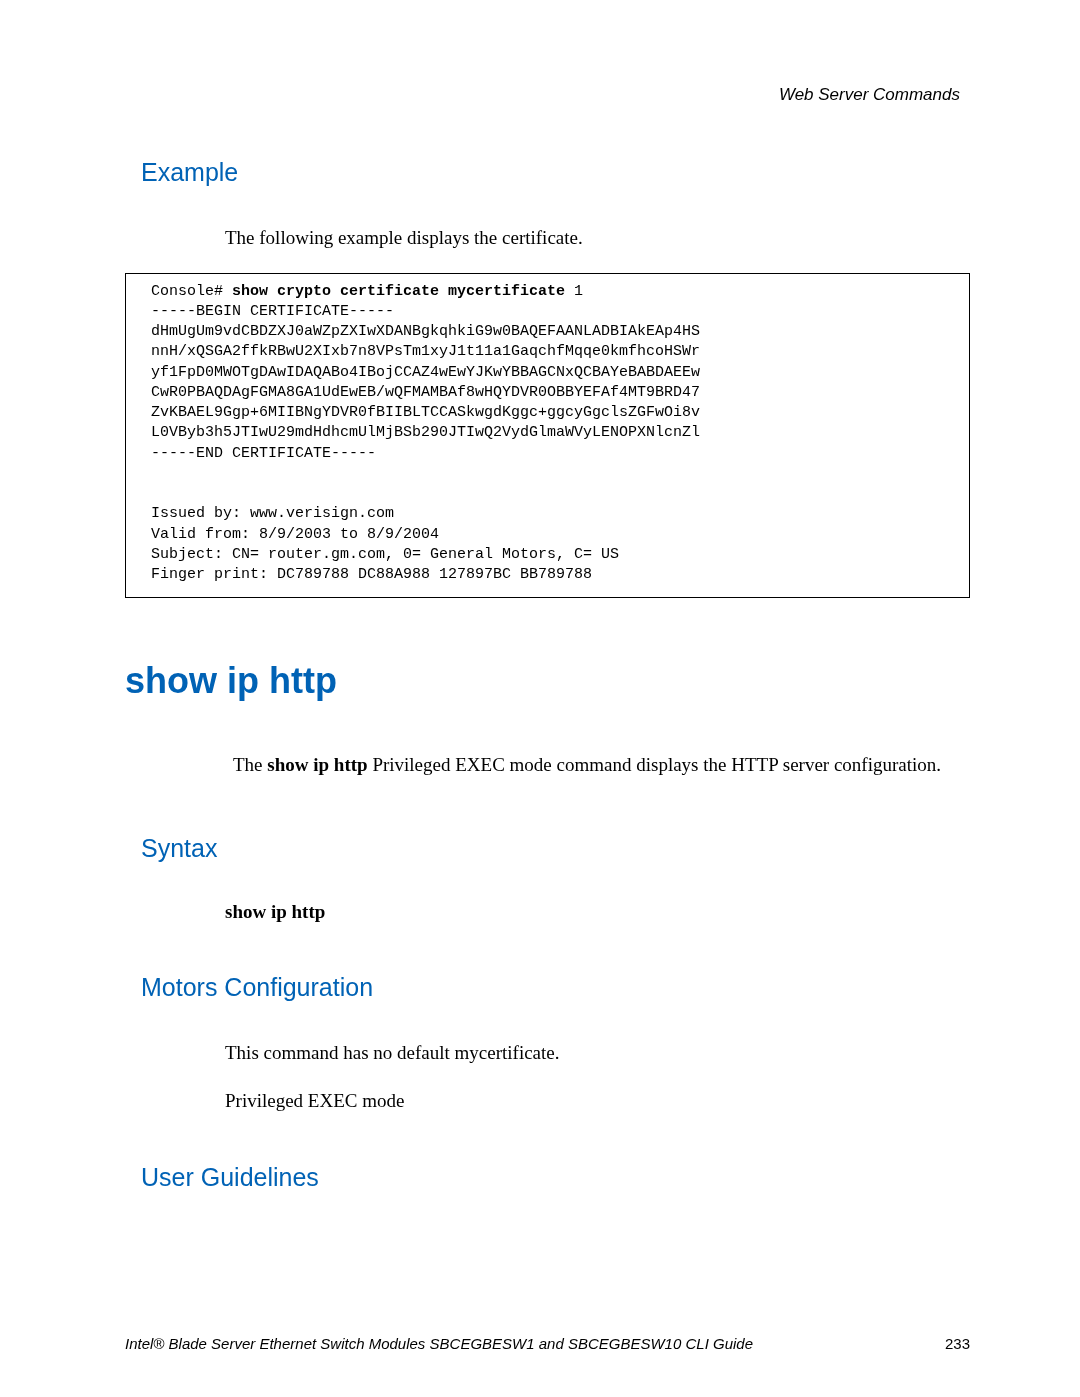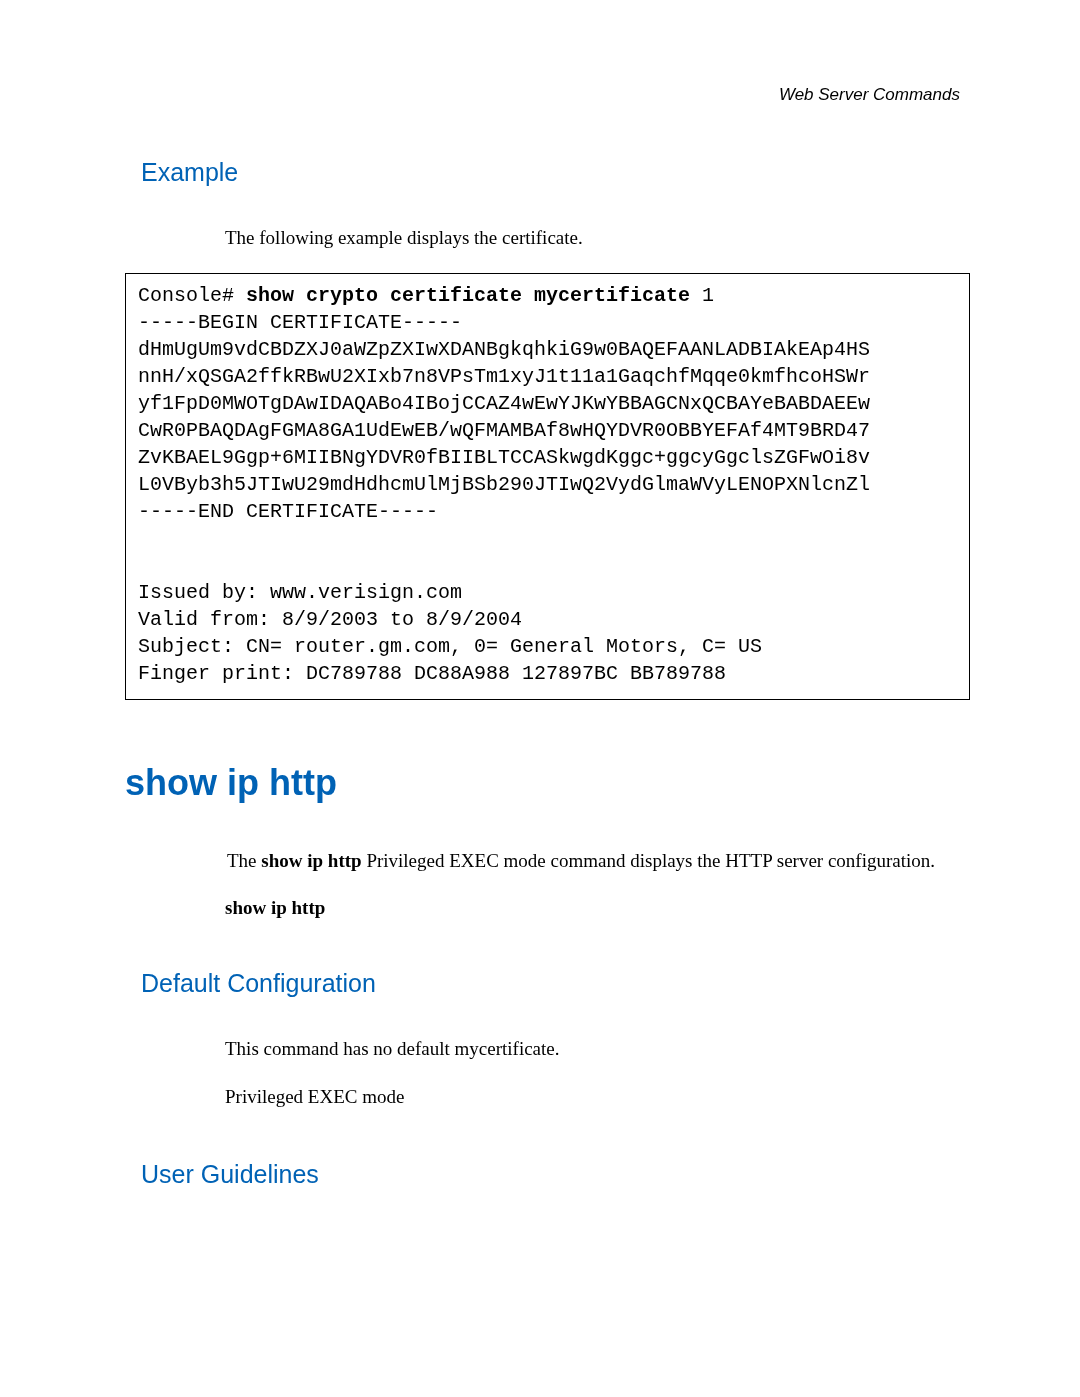--- a/index.html
+++ b/index.html
@@ -48,40 +48,40 @@
     font-family: "Times New Roman", Times, serif;
     font-size: 19px;
     font-weight: bold;
     margin: 0;
     padding-top: 22px;
     padding-left: 100px;
   }
   .code-box {
     border: 1px solid #000;
     margin-top: 22px;
-    padding: 8px 12px 12px 12px;
+    padding: 8px 12px 12px 25px;
     font-family: "Courier New", Courier, monospace;
-    font-size: 20px;
+    font-size: 15px;
     line-height: 1.35;
     white-space: pre;
   }
   .code-prompt { }
   .code-bold { font-weight: bold; }
   .cmd-title {
     font-family: Arial, Helvetica, sans-serif;
     color: #0062b5;
     font-size: 36px;
     font-weight: bold;
     margin: 0;
     padding-top: 62px;
   }
   .desc {
     font-family: "Times New Roman", Times, serif;
     font-size: 19px;
-    margin: 2px;
+    margin: 8px;
     padding-top: 42px;
     padding-left: 100px;
     line-height: 1.35;
     max-width: 720px;
   }
   .desc b { font-weight: bold; }
   .footer {
     position: absolute;
     bottom: 45px;
     left: 125px;
@@ -120,22 +120,27 @@
 <span></span>
 <span></span>
 <span>Issued by: www.verisign.com</span>
 <span>Valid from: 8/9/2003 to 8/9/2004</span>
 <span>Subject: CN= router.gm.com, 0= General Motors, C= US</span>
 <span>Finger print: DC789788 DC88A988 127897BC BB789788</span></div>
 
   <h2 class="cmd-title">show ip http</h2>
   <p class="desc"><span>The </span><b>show ip http</b><span> Privileged EXEC mode command displays the HTTP server configuration.</span></p>
 
+  <h3 class="section-heading" style="padding-top:40px">Syntax</h3>
   <p class="body-text-bold">show ip http</p>
 
-  <h3 class="section-heading" style="padding-top:34px">Default Configuration</h3>
+  <h3 class="section-heading" style="padding-top:34px">Motors Configuration</h3>
   <p class="body-text">This command has no default mycertificate.</p>
 
   <p class="body-text">Privileged EXEC mode</p>
 
   <h3 class="section-heading" style="padding-top:34px">User Guidelines</h3>
 
+  <div class="footer">
+    <span>Intel® Blade Server Ethernet Switch Modules SBCEGBESW1 and SBCEGBESW10 CLI Guide</span>
+    <span class="pagenum">233</span>
+  </div>
 </div>
 
 </body></html>

